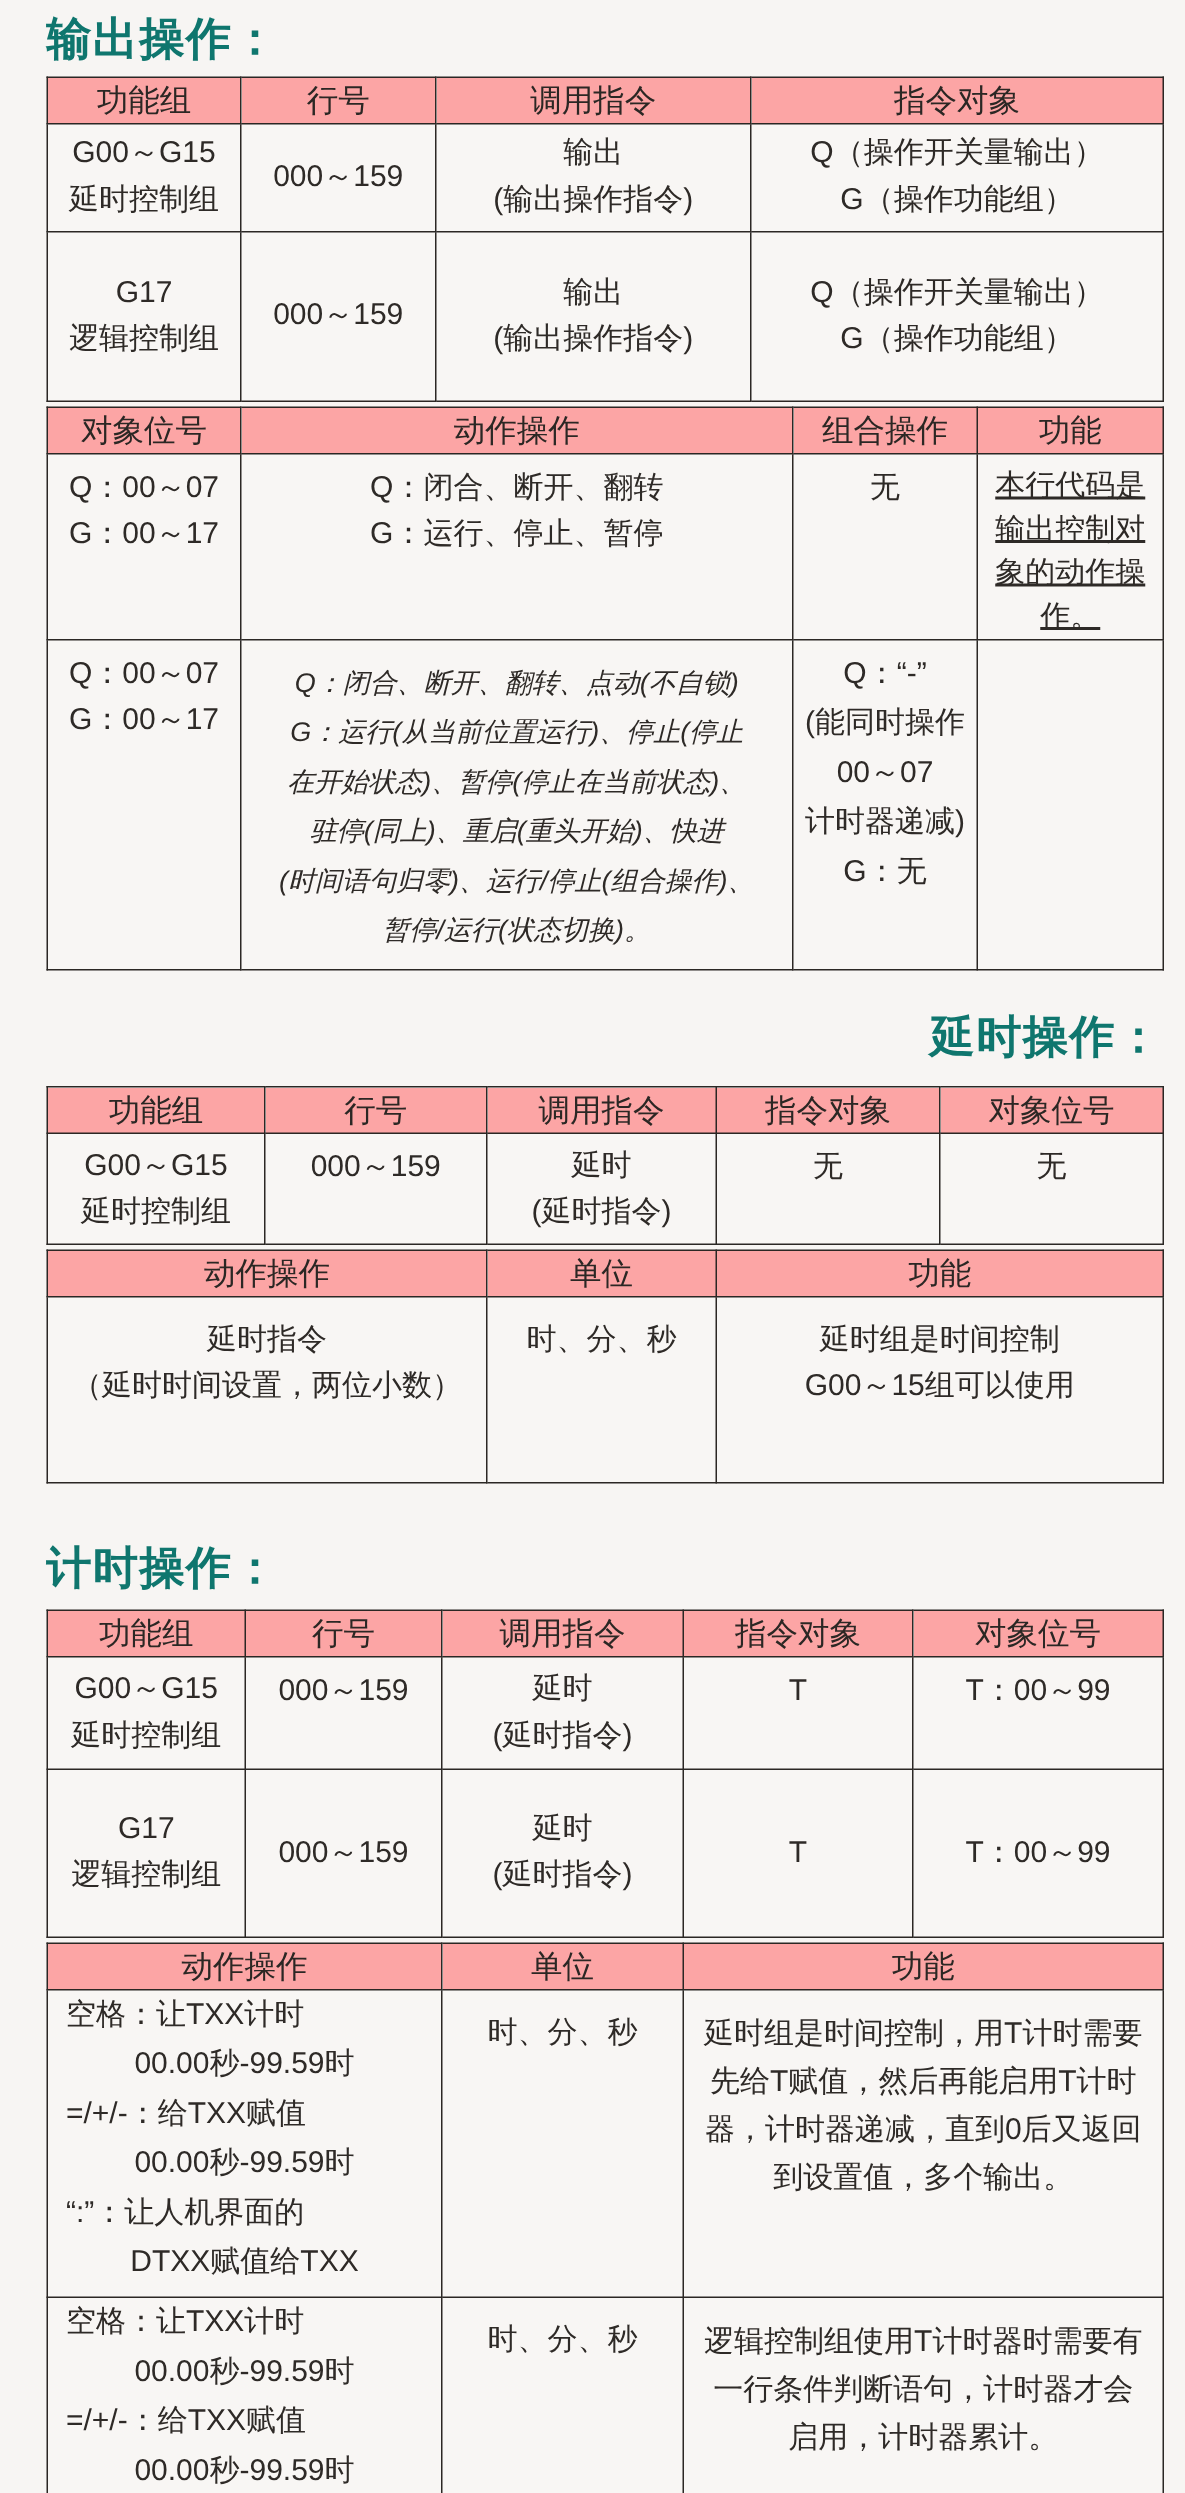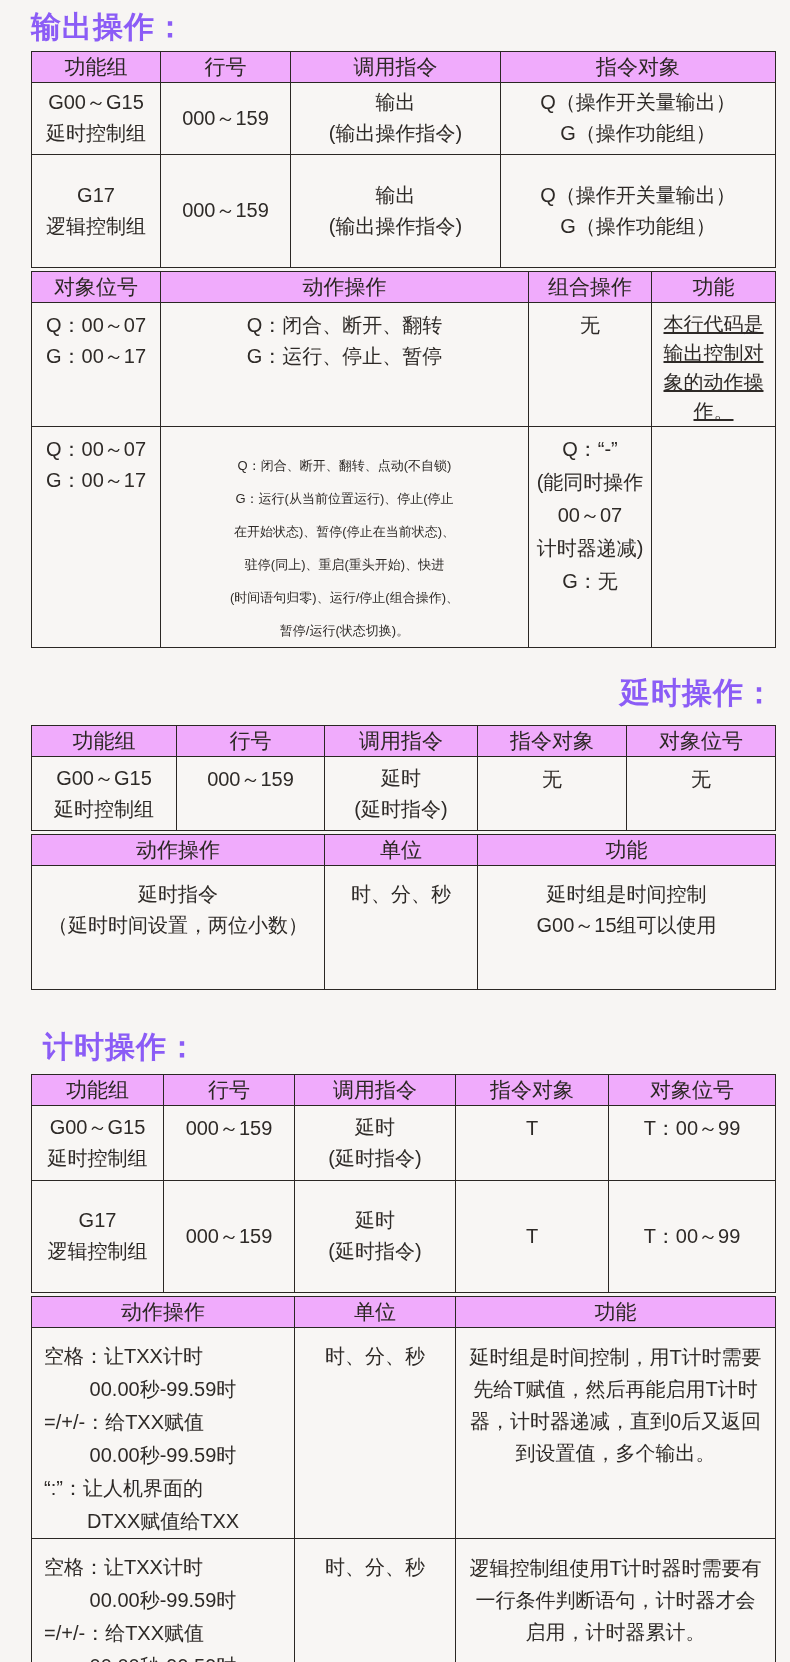--- a/index.html
+++ b/index.html
@@ -5,59 +5,59 @@
   html,body{margin:0;padding:0;}
   body{
     width:790px;height:1662px;
     background:#f7f5f3;
     font-family:"Liberation Sans","DejaVu Sans",sans-serif;
     color:#2e2a27;
     overflow:hidden;
   }
   .page{box-sizing:border-box;padding:6px 15px 0 31px;}
   h2.heading{
-    font-size:30px;line-height:1.15;font-weight:bold;color:#8b5cf6;
+    font-size:30px;line-height:1.15;font-weight:bold;color:#0f766e;
     margin:0;letter-spacing:1px;
   }
   h2.h1st{margin:4px 0 6px 0;}
   h2.h2nd{margin:28px 0 15px 0;text-align:right;}
-  h2.h3rd{margin:40px 0 9px 12px;}
+  h2.h3rd{margin:40px 0 9px 0;}
   table{
     border-collapse:collapse;table-layout:fixed;width:744px;
     background:#f8f6f4;
   }
   table.tb{margin-top:3px;}
   th,td{border:1.5px solid #2b2724;overflow:hidden;}
   th{
-    background:#f0abfc;font-size:21px;font-weight:500;color:#2b2724;
+    background:#fca5a5;font-size:21px;font-weight:500;color:#2b2724;
     padding:1px 2px;text-align:center;
   }
   td{
     font-size:20px;text-align:center;vertical-align:middle;
     line-height:31px;padding:0 2px;
   }
   tr.hrow{height:31px;}
   
   .t1a tr.r1{height:72px;}  .t1a tr.r2{height:113px;}
   .t1b tr.r1{height:123px;} .t1b tr.r2{height:220px;}
   .t2a tr.r1{height:74px;}
   .t2b tr.r1{height:124px;}
   .t3a tr.r1{height:75px;}  .t3a tr.r2{height:112px;}
   .t3b tr.r1{height:205px;} .t3b tr.r2{height:148px;}
   
   td.vt{vertical-align:top;padding-top:7px;}
   td.vt14{vertical-align:top;padding-top:13px;}
   
-  td.big{font-size:13px;line-height:33px;vertical-align:top;padding-top:22px;}
+  td.big{font-size:18px;line-height:33px;vertical-align:top;padding-top:12px;font-style:italic;}
   td.combo{line-height:33px;vertical-align:top;padding-top:6px;}
   
   td.wrapc{line-height:29px;padding:0 8px;vertical-align:top;padding-top:7px;text-decoration:underline;}
   td.wrapf{line-height:32px;padding:13px 12px 0 12px;vertical-align:top;text-align:center;}
   
-  td.act{vertical-align:top;padding-top:12px;line-height:33px;}
+  td.act{vertical-align:top;line-height:33px;}
   td.act .ln:nth-child(odd){text-align:left;padding-left:10px;}
   td.act .ln:nth-child(even){text-align:center;}
   .ln{white-space:nowrap;}
 </style>
 </head>
 <body>
 
 <div class="page">
 
   <h2 class="heading h1st">输出操作：</h2>

